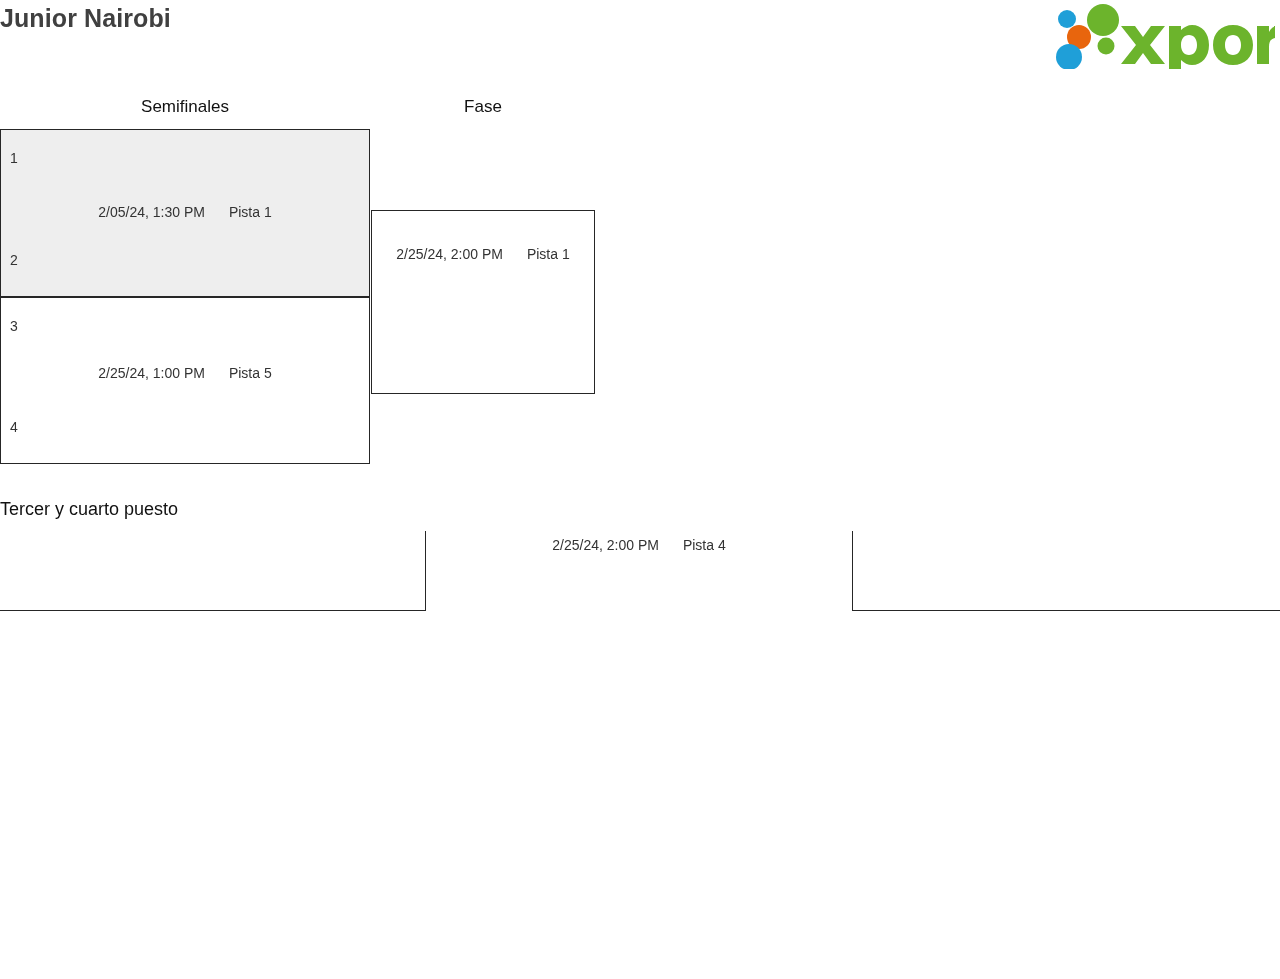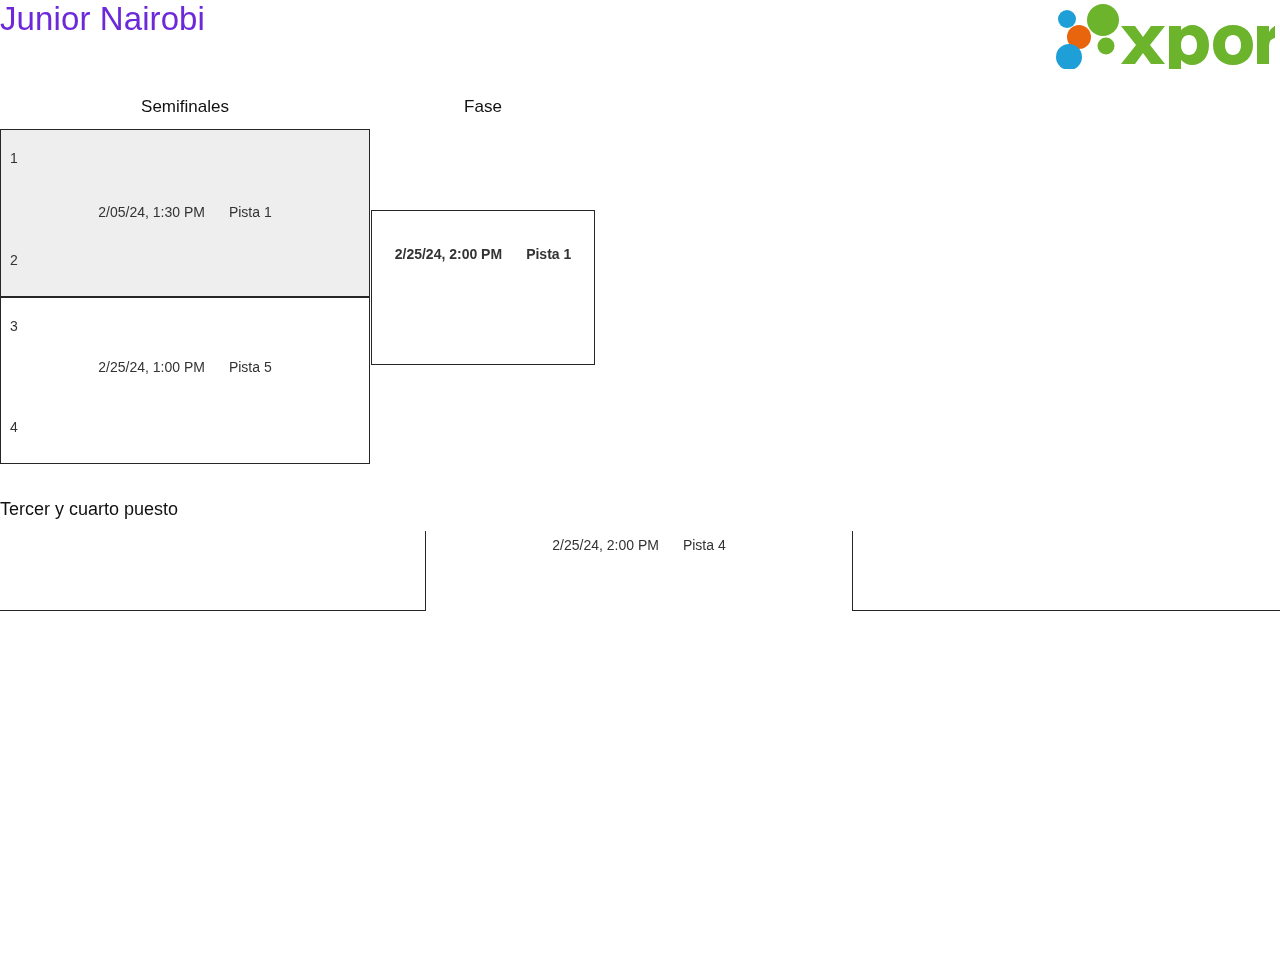--- a/index.html
+++ b/index.html
@@ -24,25 +24,25 @@
     top: 0; left: 0;
     width: 1280px;
     height: 75px;
   }
   .title-block {
     position: absolute;
     left: 0;
     top: 2px;
   }
   .title-line {
-    font-size: 33px;
-    font-weight: 400;
+    font-size: 25px;
+    font-weight: 700;
     line-height: 33px;
     letter-spacing: 0.1px;
-    color: #6d28d9;
+    color: #404040;
     white-space: nowrap;
   }
 
   
   .logo {
     position: absolute;
     right: 5px;
     top: 4px;
     width: 228px;
     height: 65px;
@@ -98,26 +98,26 @@
     left: 0px; top: 129px;
     width: 370px; height: 168px;
   }
   #match-semi-1 .meta { top: 73px; }
 
   
   #match-semi-2 {
     left: 0px; top: 297px;
     width: 370px; height: 167px;
   }
-  #match-semi-2 .meta { top: 60px; }
+  #match-semi-2 .meta { top: 66px; }
 
   
   #match-final {
     left: 371px; top: 210px;
-    width: 224px; height: 155px; font-weight: bold;
+    width: 224px; height: 184px;
   }
   #match-final .meta { top: 34px; }
 
   
   #third-place-label {
     position: absolute;
     left: 0;
     top: 498px;
     font-size: 18px;
     font-weight: 500;

